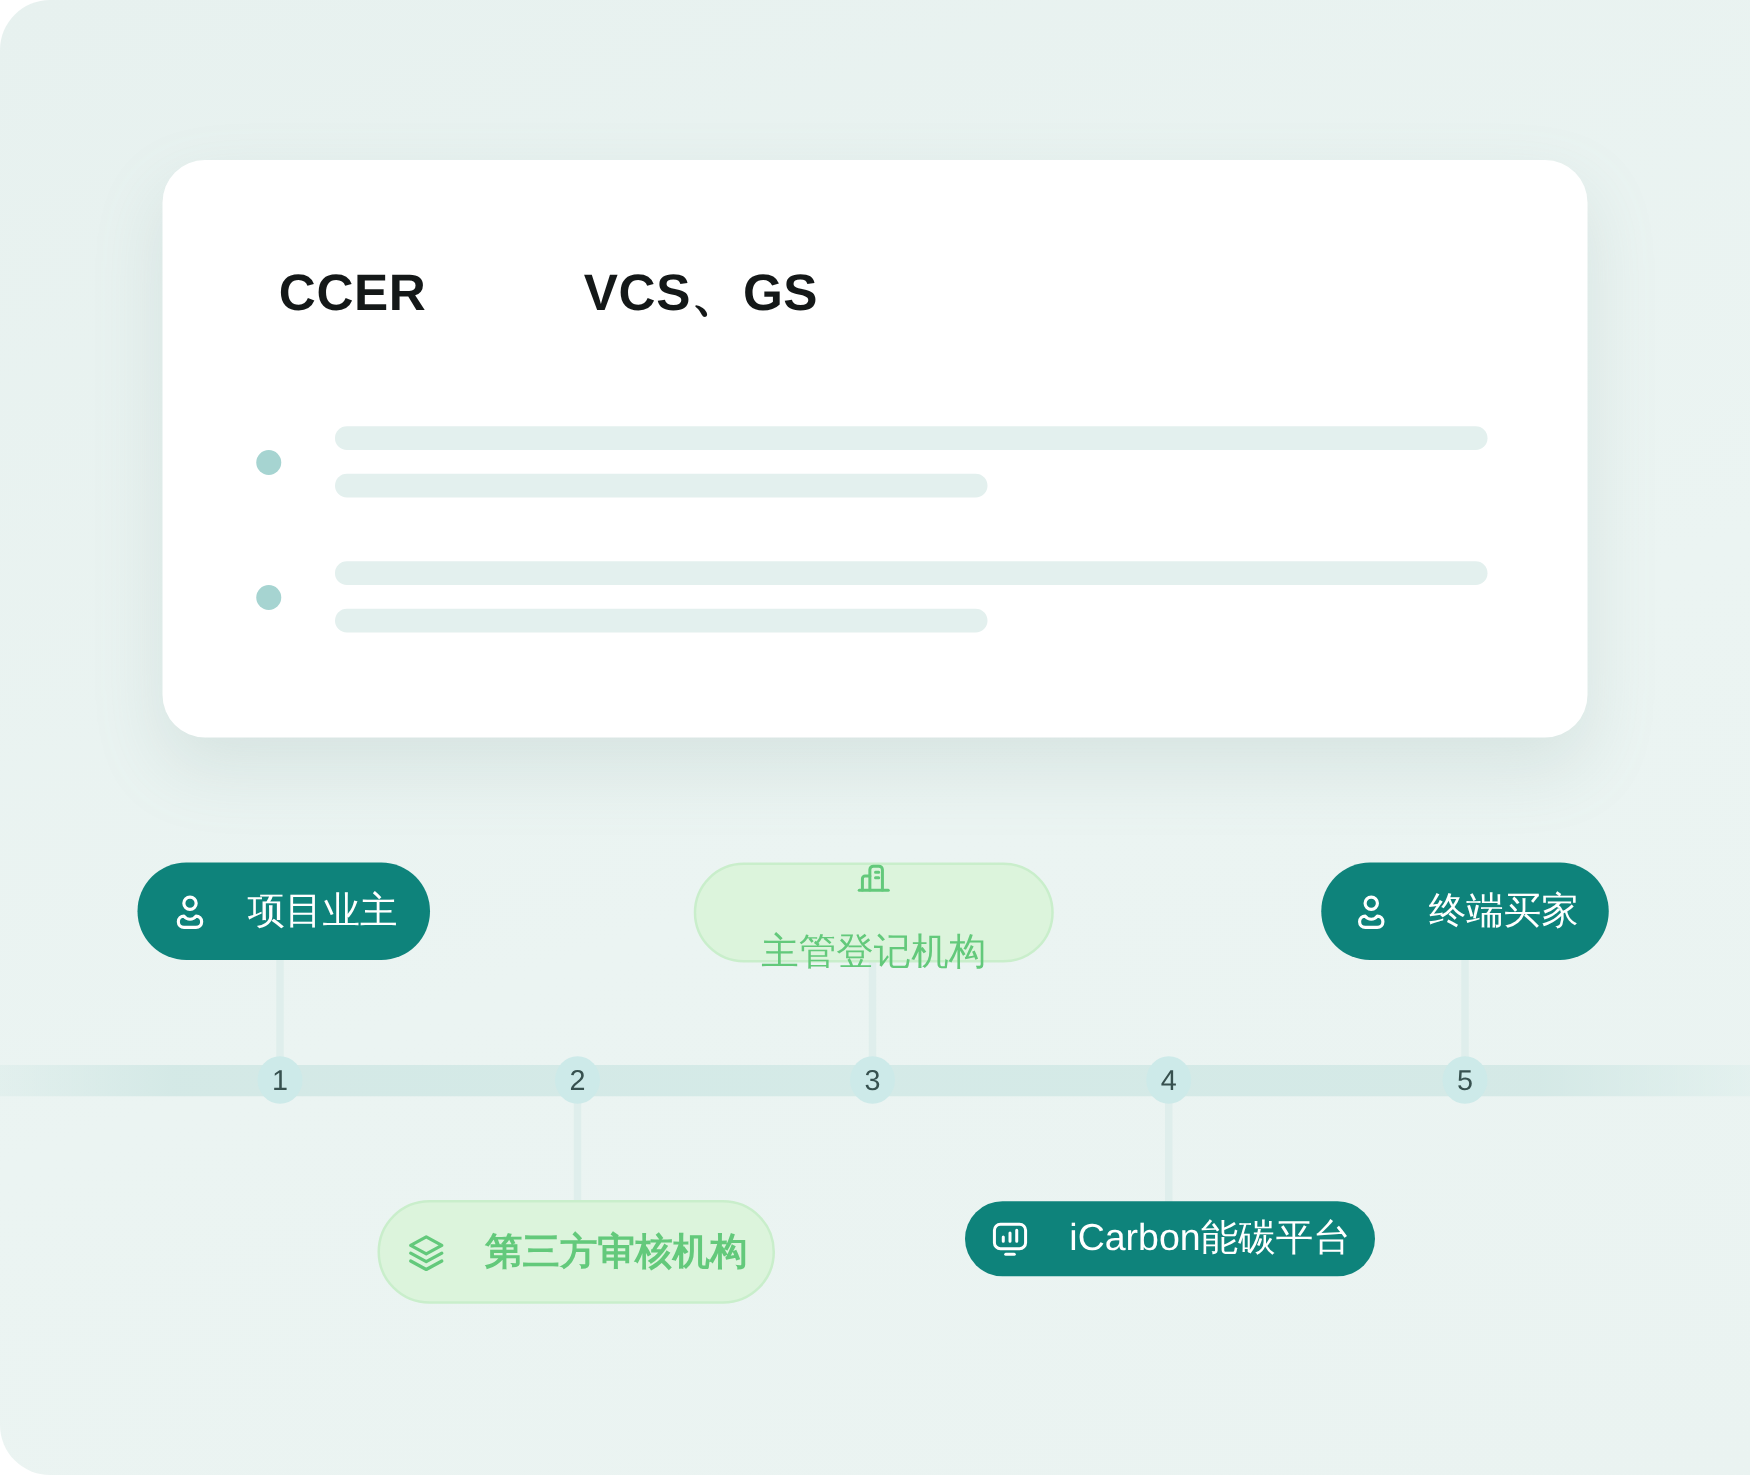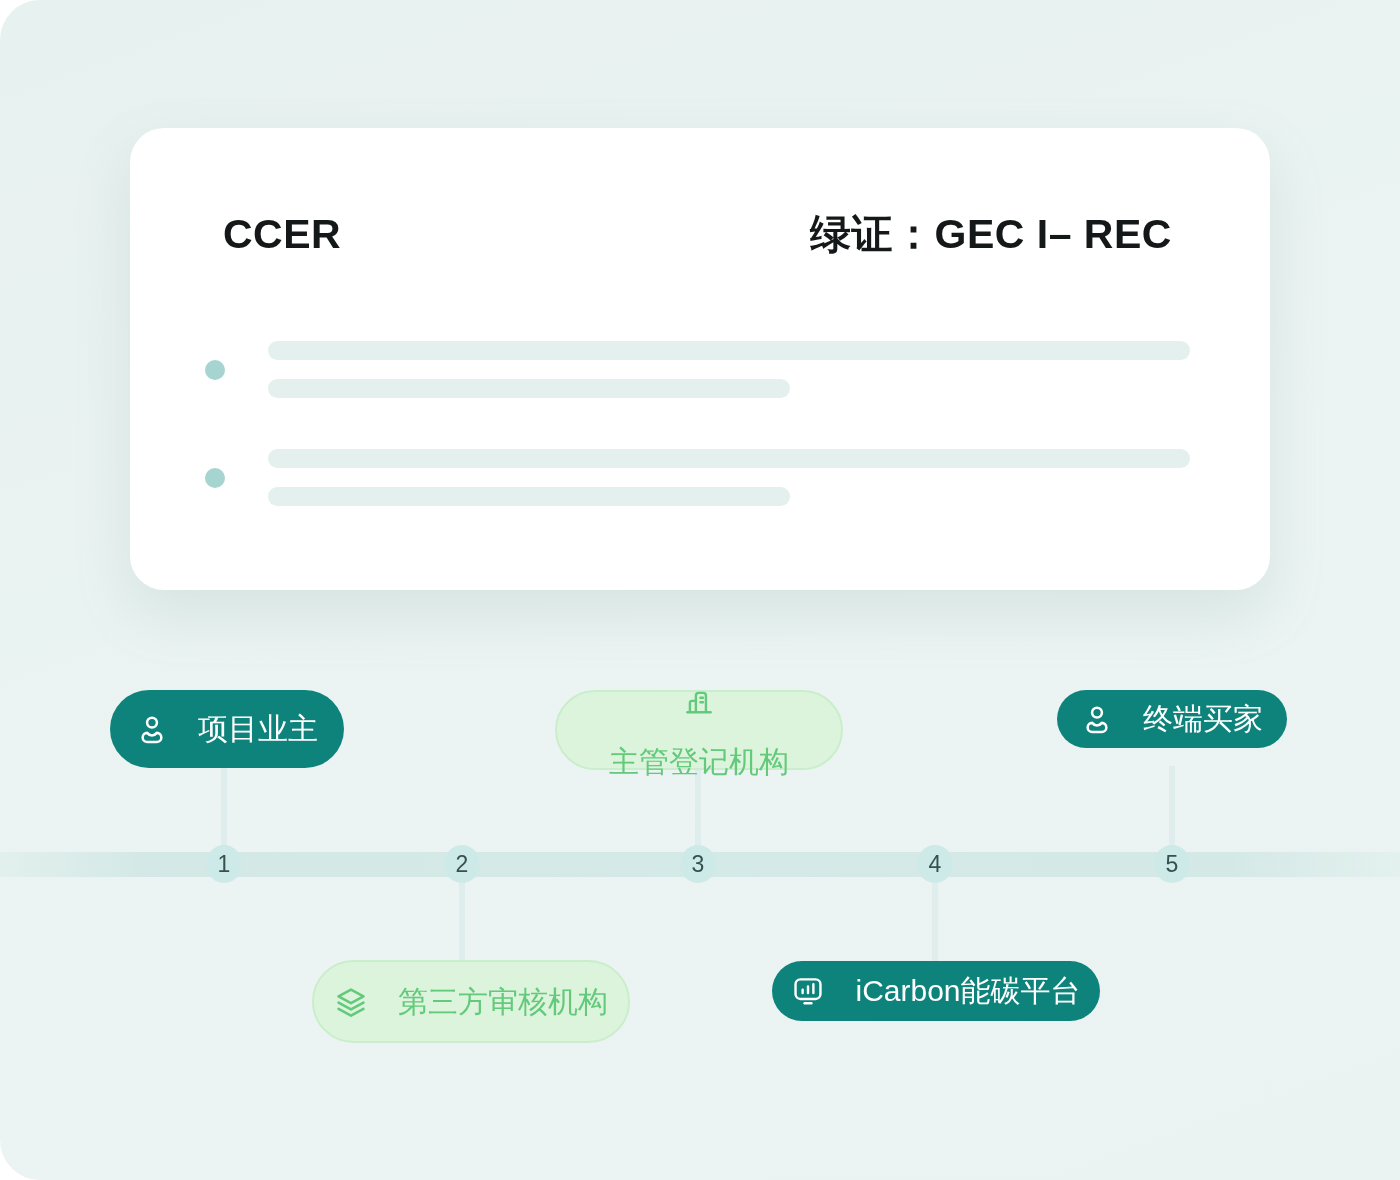--- a/index.html
+++ b/index.html
@@ -57,33 +57,33 @@
   
   .pill{
     position:absolute;display:flex;align-items:center;justify-content:center;
     gap:30px;border-radius:999px;font-size:30px;font-weight:500;
     white-space:nowrap;box-sizing:border-box;line-height:1;
   }
   .pill-dark{background:#0e837b;color:#ffffff;}
   .pill-light{background:#dcf4dc;color:#63c97b;border:2px solid #c9eecb;}
   .p1{left:110px;top:690px;width:234px;height:78px;}
   .p2{left:555px;top:690px;width:288px;height:80px;flex-direction:column;}
-  .p3{left:1057px;top:690px;width:230px;height:58px;}
-  .p4{left:312px;top:960px;width:318px;height:83px;}
+  .p3{left:1057px;top:690px;width:230px;height:78px;}
+  .p4{left:302px;top:960px;width:318px;height:83px;font-weight:bold;}
   .p5{left:772px;top:961px;width:328px;height:60px;}
   .pill svg{display:block;}
 </style>
 </head>
 <body>
 
 <div class="canvas">
 
   <div class="card"></div>
   <div class="hdr hdr0">CCER</div>
-  <div class="hdr hdr2">绿证：GEC I– REC</div>
+  <div class="hdr hdr1">VCS、GS</div>
 
   <div class="dot dot1"></div>
   <div class="bar bar-long b1"></div>
   <div class="bar bar-short b2"></div>
   <div class="dot dot2"></div>
   <div class="bar bar-long b3"></div>
   <div class="bar bar-short b4"></div>
 
   <div class="band"></div>
 

